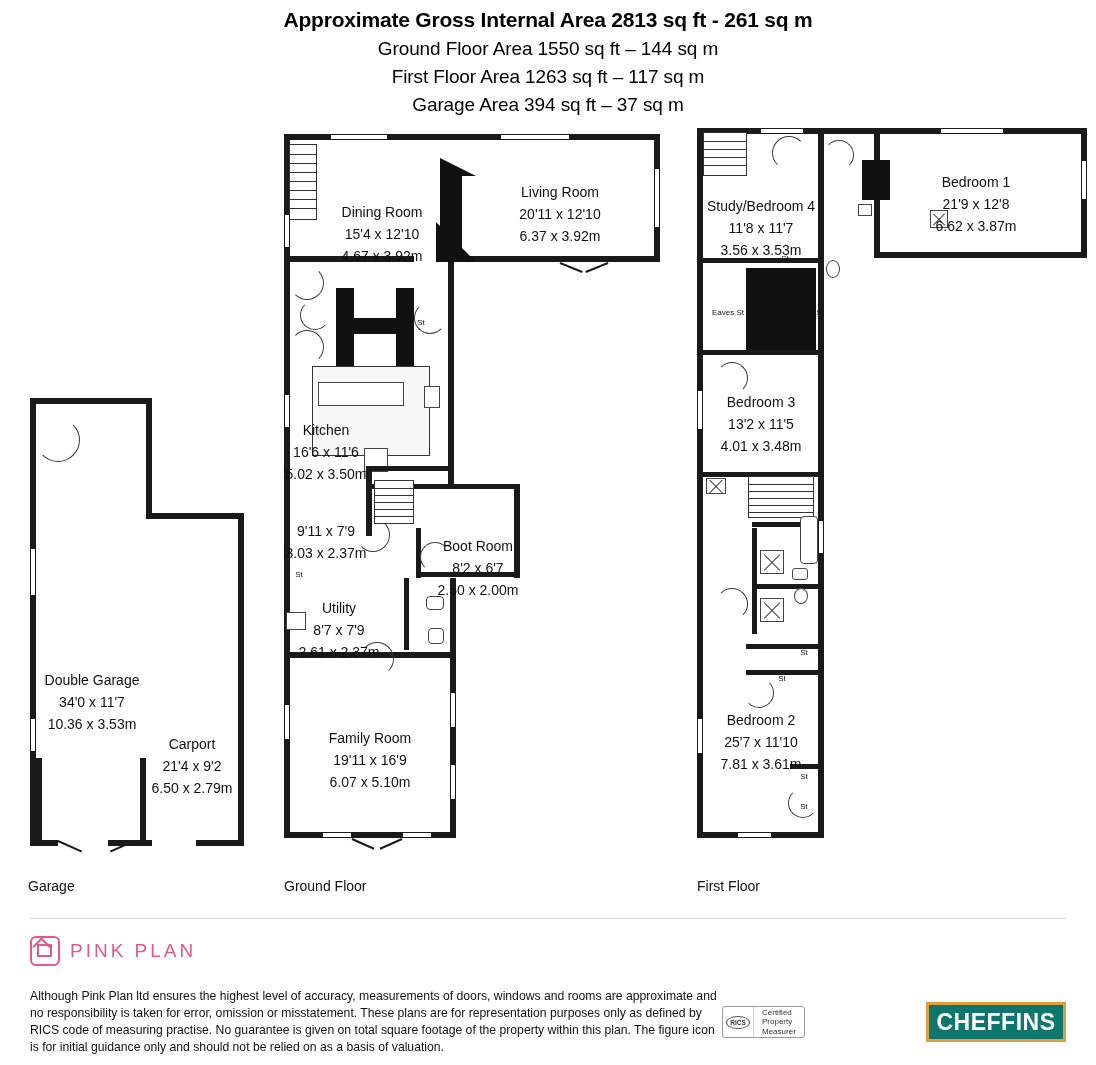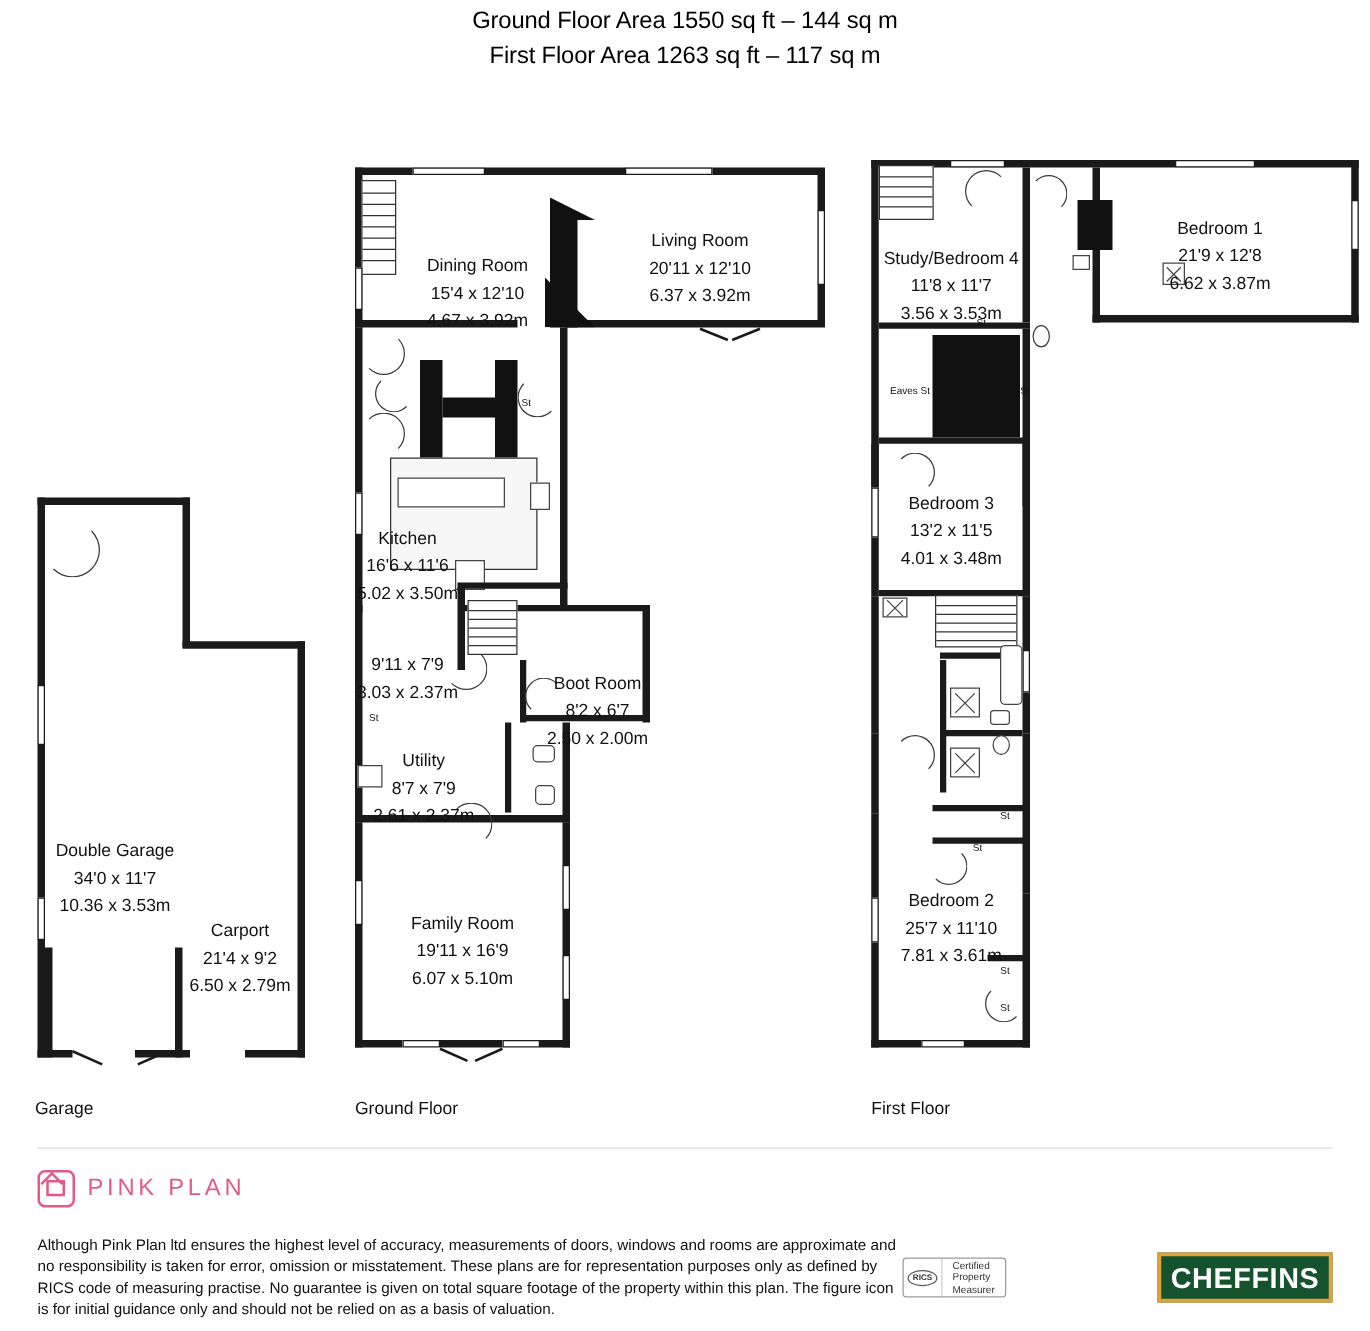--- a/index.html
+++ b/index.html
@@ -243,40 +243,42 @@
     font-size: 8px;
     line-height: 9.5px;
     color: #333;
   }
   .cheffins {
     position: absolute;
     left: 926px;
     top: 94px;
     width: 140px;
     height: 40px;
-    background: #14532d;
+    background: #0f766e;
     border: 3px solid #e0a13c;
     box-sizing: border-box;
     display: flex;
     align-items: center;
     justify-content: center;
   }
   .cheffins-text {
     color: #ffffff;
     font-size: 23px;
     font-weight: bold;
     letter-spacing: 0.5px;
   }
 </style>
 </head>
 <body>
 
 <div class="header">
+  <div class="hdr-main">Approximate Gross Internal Area 2813 sq ft - 261 sq m</div>
   <div class="hdr-sub">Ground Floor Area 1550 sq ft – 144 sq m</div>
   <div class="hdr-sub">First Floor Area 1263 sq ft – 117 sq m</div>
+  <div class="hdr-sub">Garage Area 394 sq ft – 37 sq m</div>
 </div>
 
 <div class="plan">
 
   <div>
 
     <div class="wall" style="left:30px; top:280px; width:122px; height:6px;"></div>
     <div class="wall" style="left:30px; top:280px; width:6px; height:448px;"></div>
     <div class="wall" style="left:146px; top:280px; width:6px; height:120px;"></div>
     <div class="wall" style="left:146px; top:395px; width:98px; height:6px;"></div>

